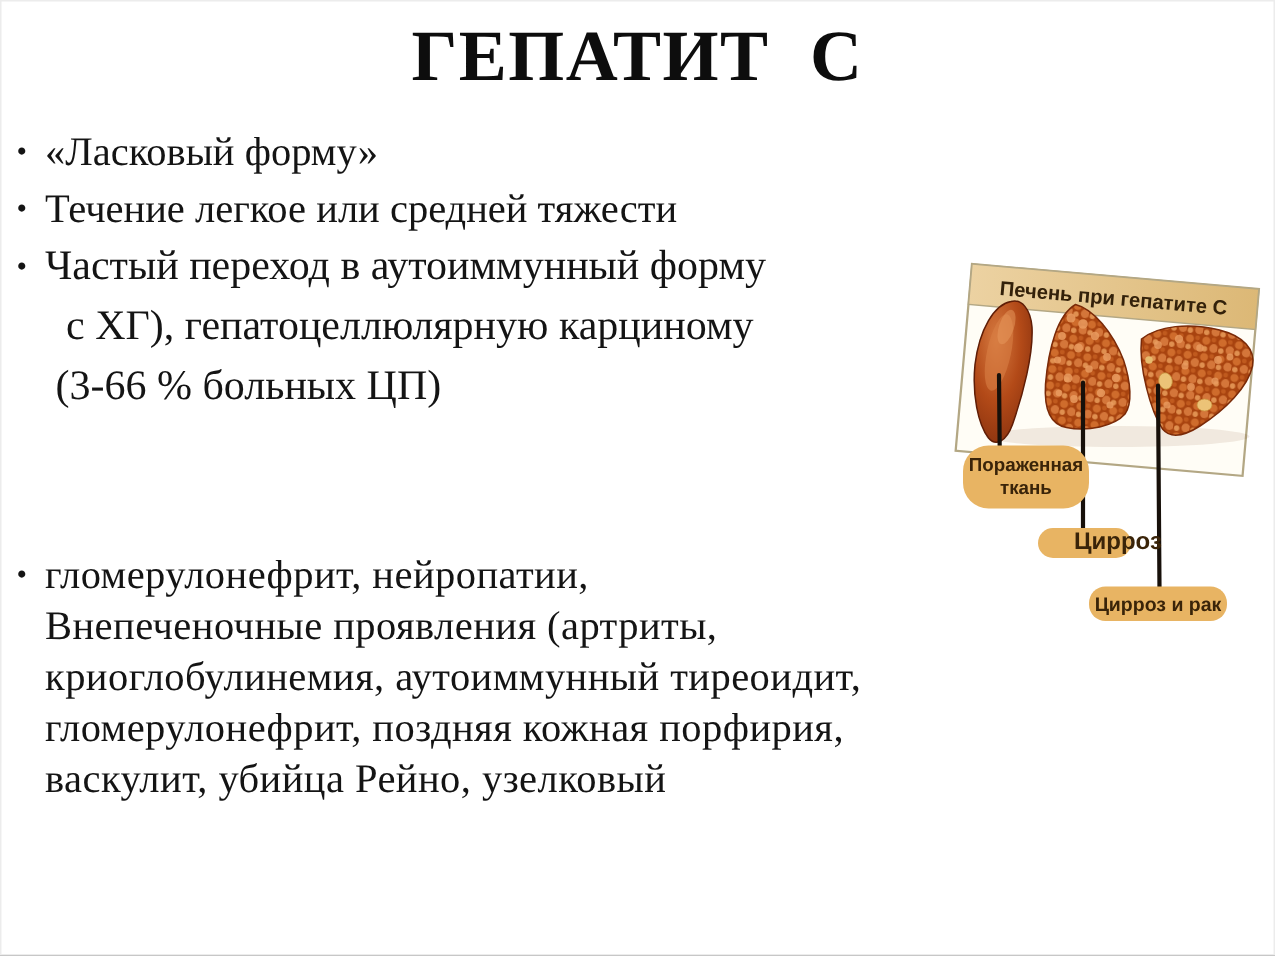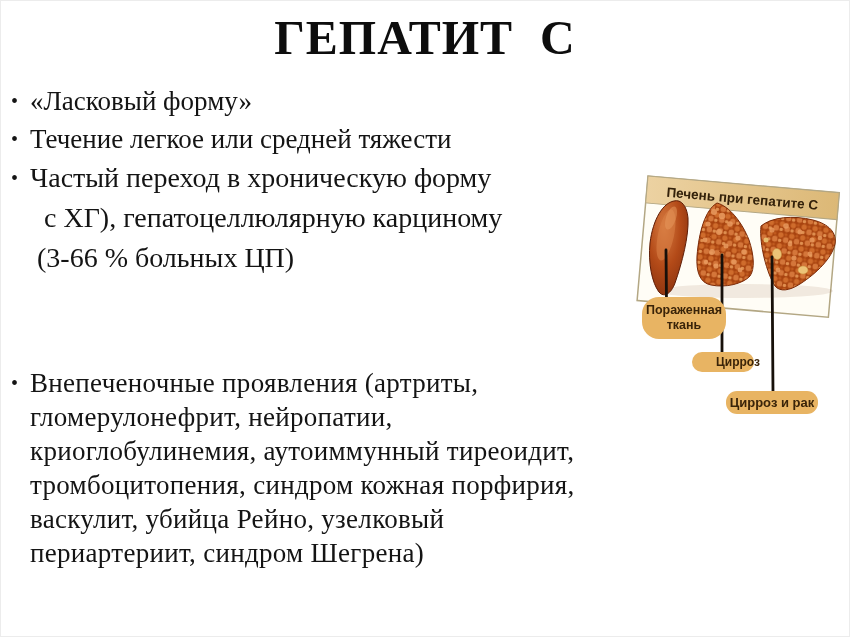--- a/index.html
+++ b/index.html
@@ -41,21 +41,21 @@
     font-family:"Liberation Sans","DejaVu Sans",sans-serif;
     font-weight:bold; font-size:13.5px; fill:#33210a;
   }
   .badge {
     position:absolute; box-sizing:border-box;
     background:var(--badge-bg,#e8b463); color:var(--badge-text,#3a2409);
     font-family:"Liberation Sans","DejaVu Sans",sans-serif;
     font-weight:bold; text-align:center;
   }
   .badge-damaged  { left:24px;   top:139px; width:84px; height:42px; border-radius:17px; font-size:12.5px; line-height:15px; padding-top:6px; }
-  .badge-cirrhosis{ left:74px;  top:194px; width:62px; height:20px; border-radius:10px; font-size:12px; line-height:20px;padding-left:24px; }
+  .badge-cirrhosis{ left:74px;  top:194px; width:62px; height:20px; border-radius:10px; font-size:16px; line-height:20px;padding-left:24px; }
   .badge-cancer   { left:108px; top:233px; width:92px; height:23px; border-radius:11px; font-size:13px;   line-height:23px;text-align:center; }
 </style>
 </head>
 <body>
 
 <div class="slide">
 
   <h1 class="title">ГЕПАТИТ С</h1>
 
   <div class="bullets">
@@ -67,34 +67,33 @@
       </div>
       <div class="bullet-row">
         <span class="dot">•</span>
         <div>
           <div class="line">Течение легкое или средней тяжести</div>
         </div>
       </div>
       <div class="bullet-row">
         <span class="dot">•</span>
         <div>
-          <div class="line">Частый переход в хроническую форму</div>
+          <div class="line">Частый переход в аутоиммунный форму</div>
           <div class="line">  с ХГ), гепатоцеллюлярную карциному</div>
           <div class="line"> (3-66 % больных ЦП)</div>
         </div>
       </div>
       <div class="bullet-row">
         <span class="dot">•</span>
         <div>
+          <div class="line">гломерулонефрит, нейропатии,</div>
           <div class="line">Внепеченочные проявления (артриты,</div>
-          <div class="line">гломерулонефрит, нейропатии,</div>
           <div class="line">криоглобулинемия, аутоиммунный тиреоидит,</div>
-          <div class="line">тромбоцитопения, синдром кожная порфирия,</div>
+          <div class="line">гломерулонефрит, поздняя кожная порфирия,</div>
           <div class="line">васкулит, убийца Рейно, узелковый</div>
-          <div class="line">периартериит, синдром Шегрена)</div>
         </div>
       </div>
     </div>
 
   <div class="figure">
     <svg class="fig-svg" viewBox="618 158 232 272" width="232" height="272">
       <defs>
         <linearGradient id="hdr" x1="0" y1="0" x2="1" y2="0">
           <stop offset="0" stop-color="#ecd2a2"></stop>
           <stop offset="1" stop-color="#dcb876"></stop>

